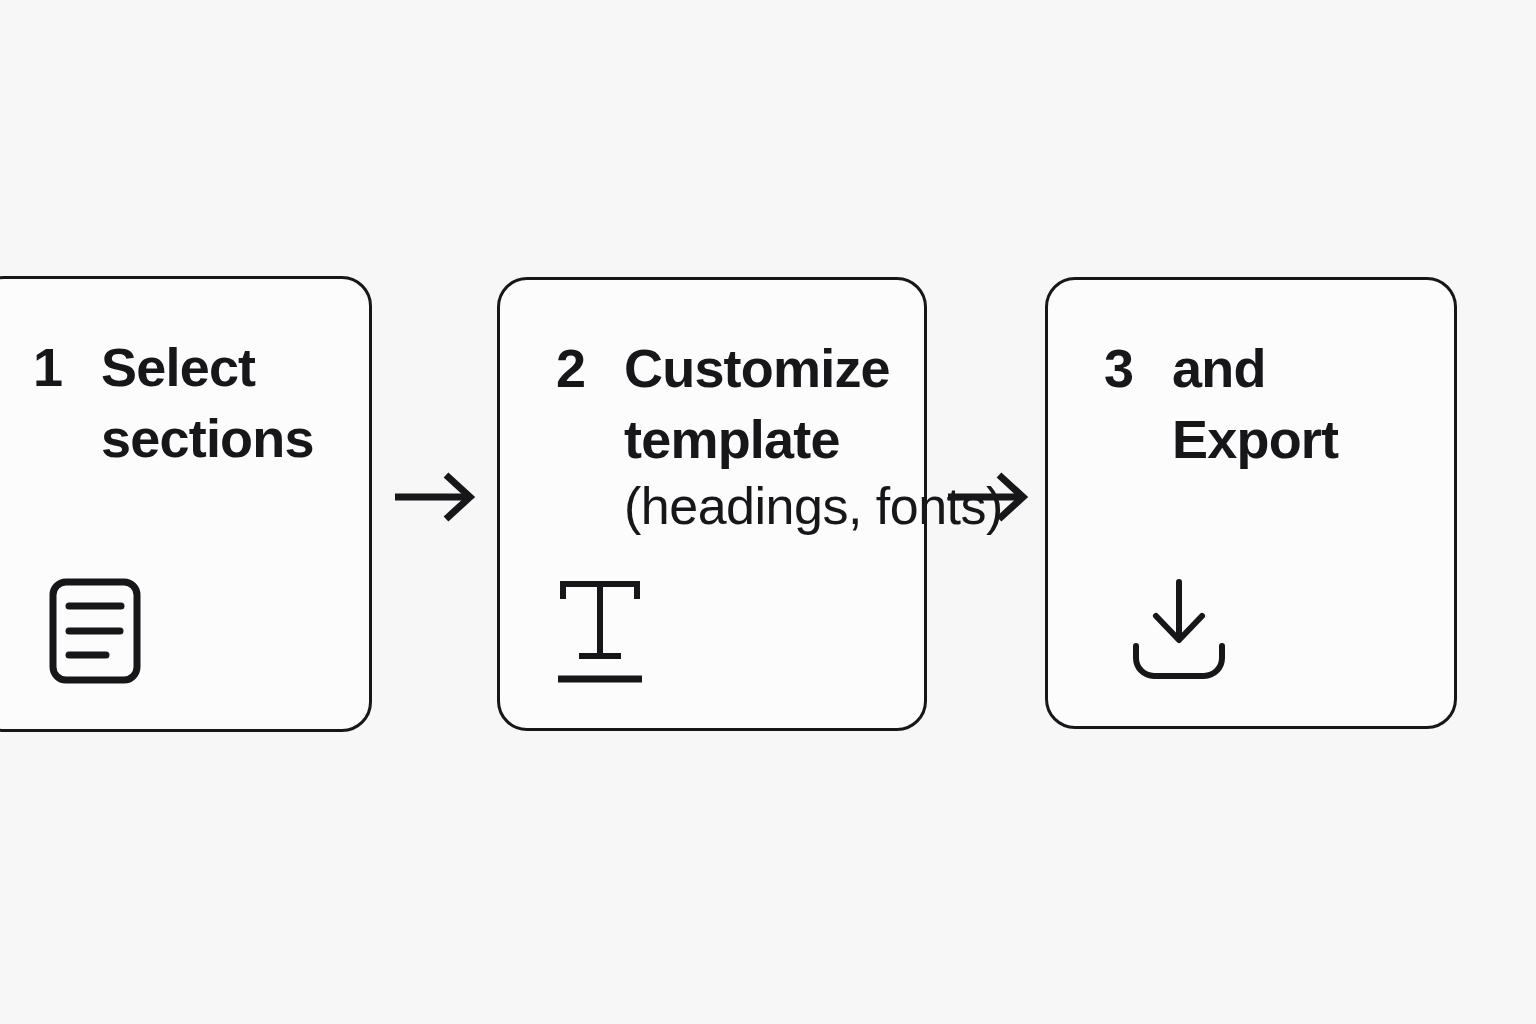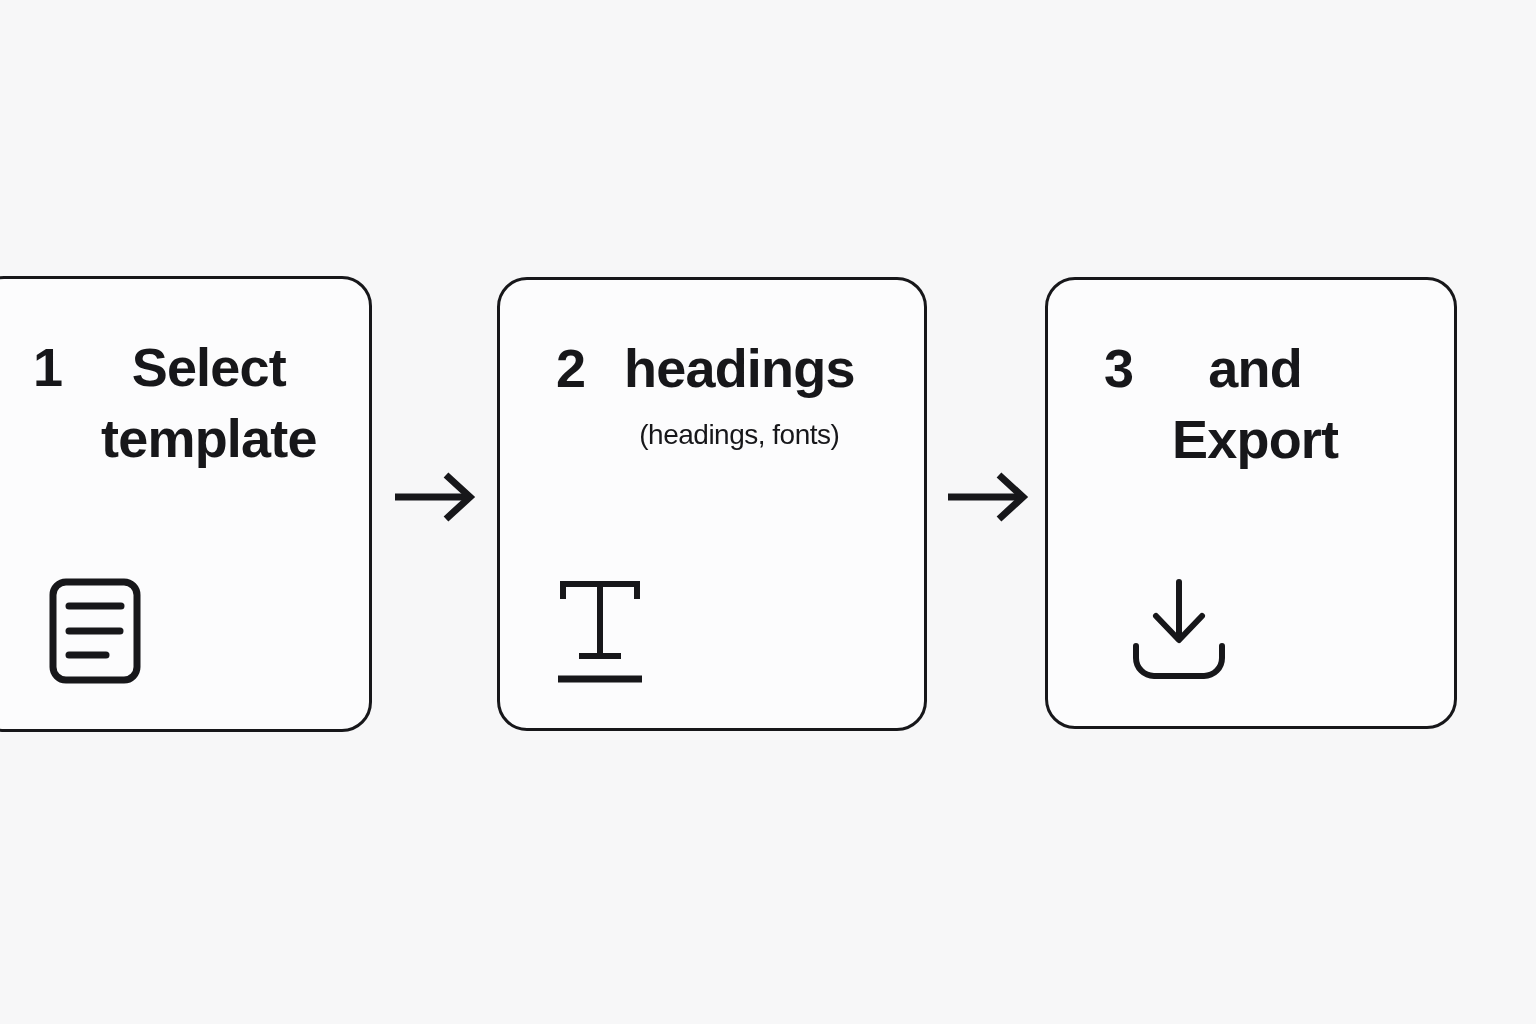--- a/index.html
+++ b/index.html
@@ -39,29 +39,28 @@
     letter-spacing: -0.5px;
   }
   .step-title {
     position: absolute;
     left: 124px;
     top: 53px;
     font-size: 54px;
     line-height: 71px;
     font-weight: 600;
     letter-spacing: -0.8px;
-    text-align: center;
   }
   .title-line {
     display: block;
     white-space: nowrap;
   }
   .step-subtitle {
     display: block;
-    font-size: 28px;
+    font-size: 52px;
     line-height: 62px;
     font-weight: 400;
     letter-spacing: -0.5px;
     white-space: nowrap;
   }
   .step-icon {
     position: absolute;
     display: block;
   }
   #card-1 .step-icon { left: 72px; top: 299px; }
@@ -85,39 +84,40 @@
 </style>
 </head>
 <body>
 
 <div class="canvas">
 
   <div class="step-card" id="card-1">
     <span class="step-number">1</span>
     <div class="step-title">
       <span class="title-line">Select</span>
-      <span class="title-line">template</span>
+      <span class="title-line">sections</span>
     </div>
     <svg class="step-icon" width="92" height="106" viewBox="0 0 92 106">
       <rect class="stroke" x="4" y="4" width="84" height="98" rx="13" stroke-width="7"></rect>
       <line class="stroke" x1="20" y1="28" x2="72" y2="28" stroke-width="7" stroke-linecap="round"></line>
       <line class="stroke" x1="20" y1="53" x2="71" y2="53" stroke-width="7" stroke-linecap="round"></line>
       <line class="stroke" x1="20" y1="77" x2="57" y2="77" stroke-width="7" stroke-linecap="round"></line>
     </svg>
   </div>
 
   <svg class="connector" id="connector-1" viewBox="0 0 90 56">
     <line class="stroke" x1="4" y1="28" x2="78" y2="28" stroke-width="7"></line>
     <path class="stroke" d="M55 6 L79 28 L55 50" stroke-width="7" stroke-linejoin="miter"></path>
   </svg>
 
   <div class="step-card" id="card-2">
     <span class="step-number">2</span>
     <div class="step-title">
-      <span class="title-line">headings</span>
+      <span class="title-line">Customize</span>
+      <span class="title-line">template</span>
       <span class="step-subtitle">(headings, fonts)</span>
     </div>
     <svg class="step-icon" width="90" height="110" viewBox="0 0 90 110">
       <path class="stroke" d="M8 24 L8 9 L82 9 L82 24" stroke-width="6"></path>
       <line class="stroke" x1="45" y1="9" x2="45" y2="81" stroke-width="6"></line>
       <line class="stroke" x1="24" y1="81" x2="66" y2="81" stroke-width="6"></line>
       <line class="stroke" x1="3" y1="104" x2="87" y2="104" stroke-width="7"></line>
     </svg>
   </div>
 

